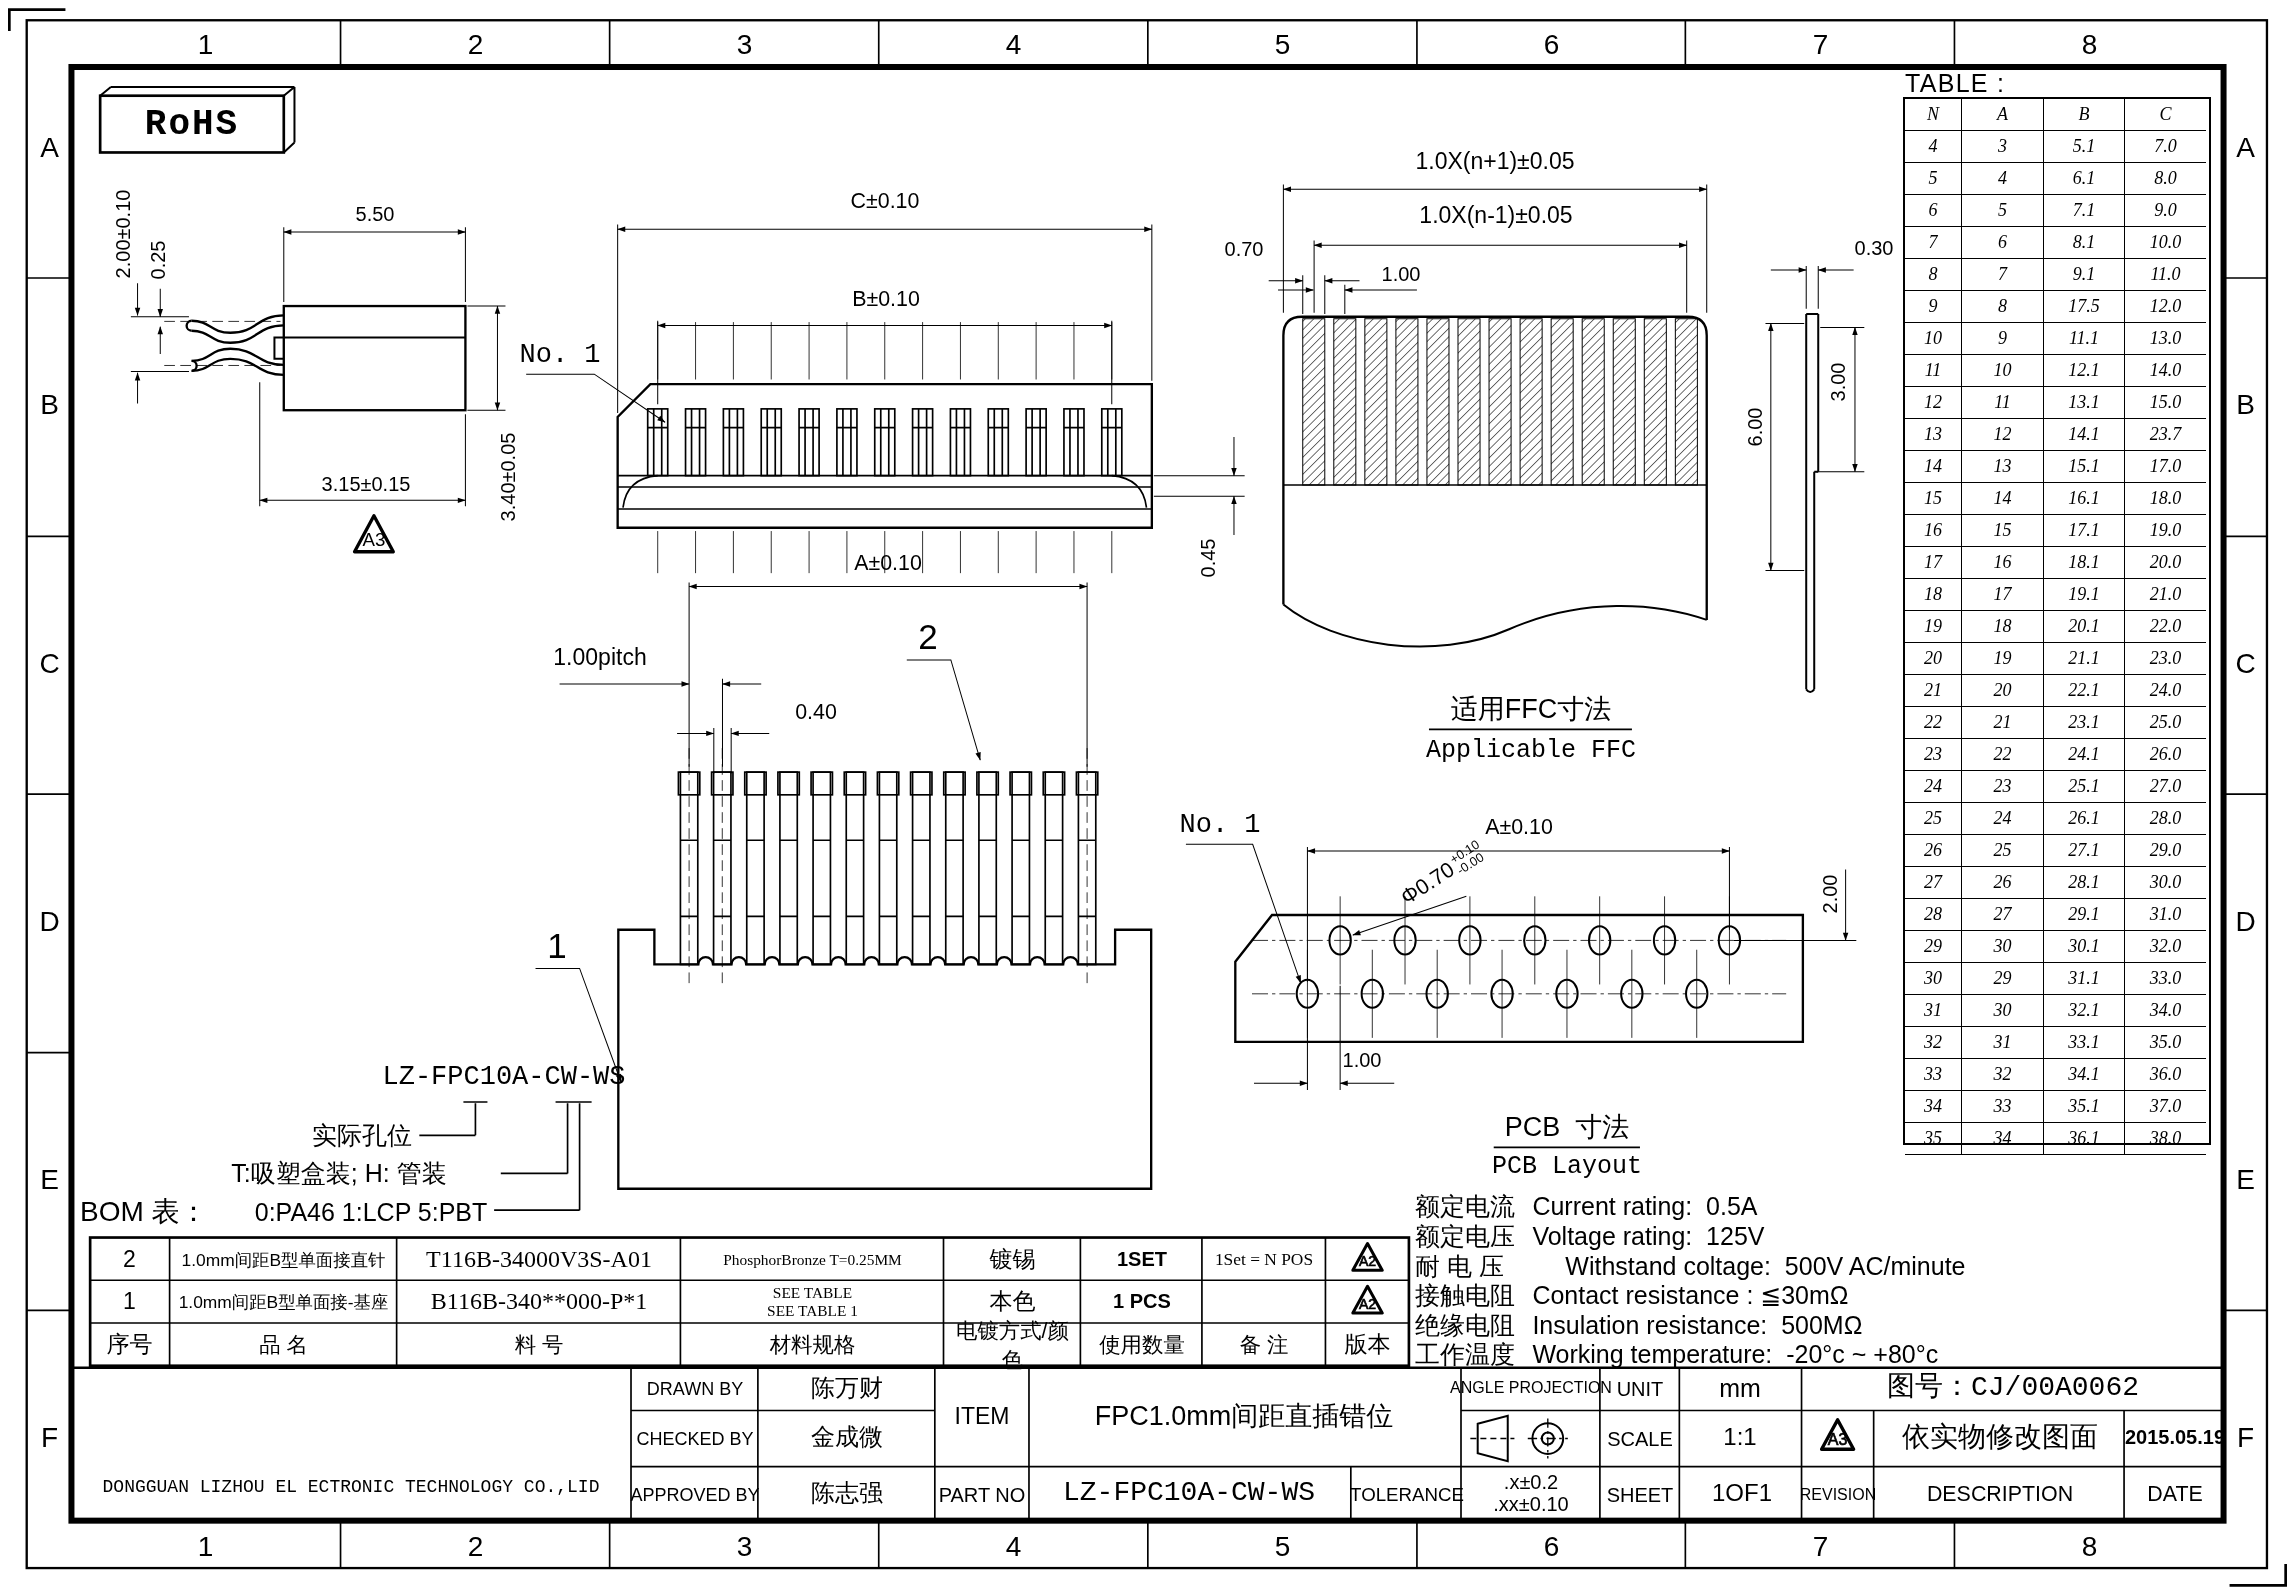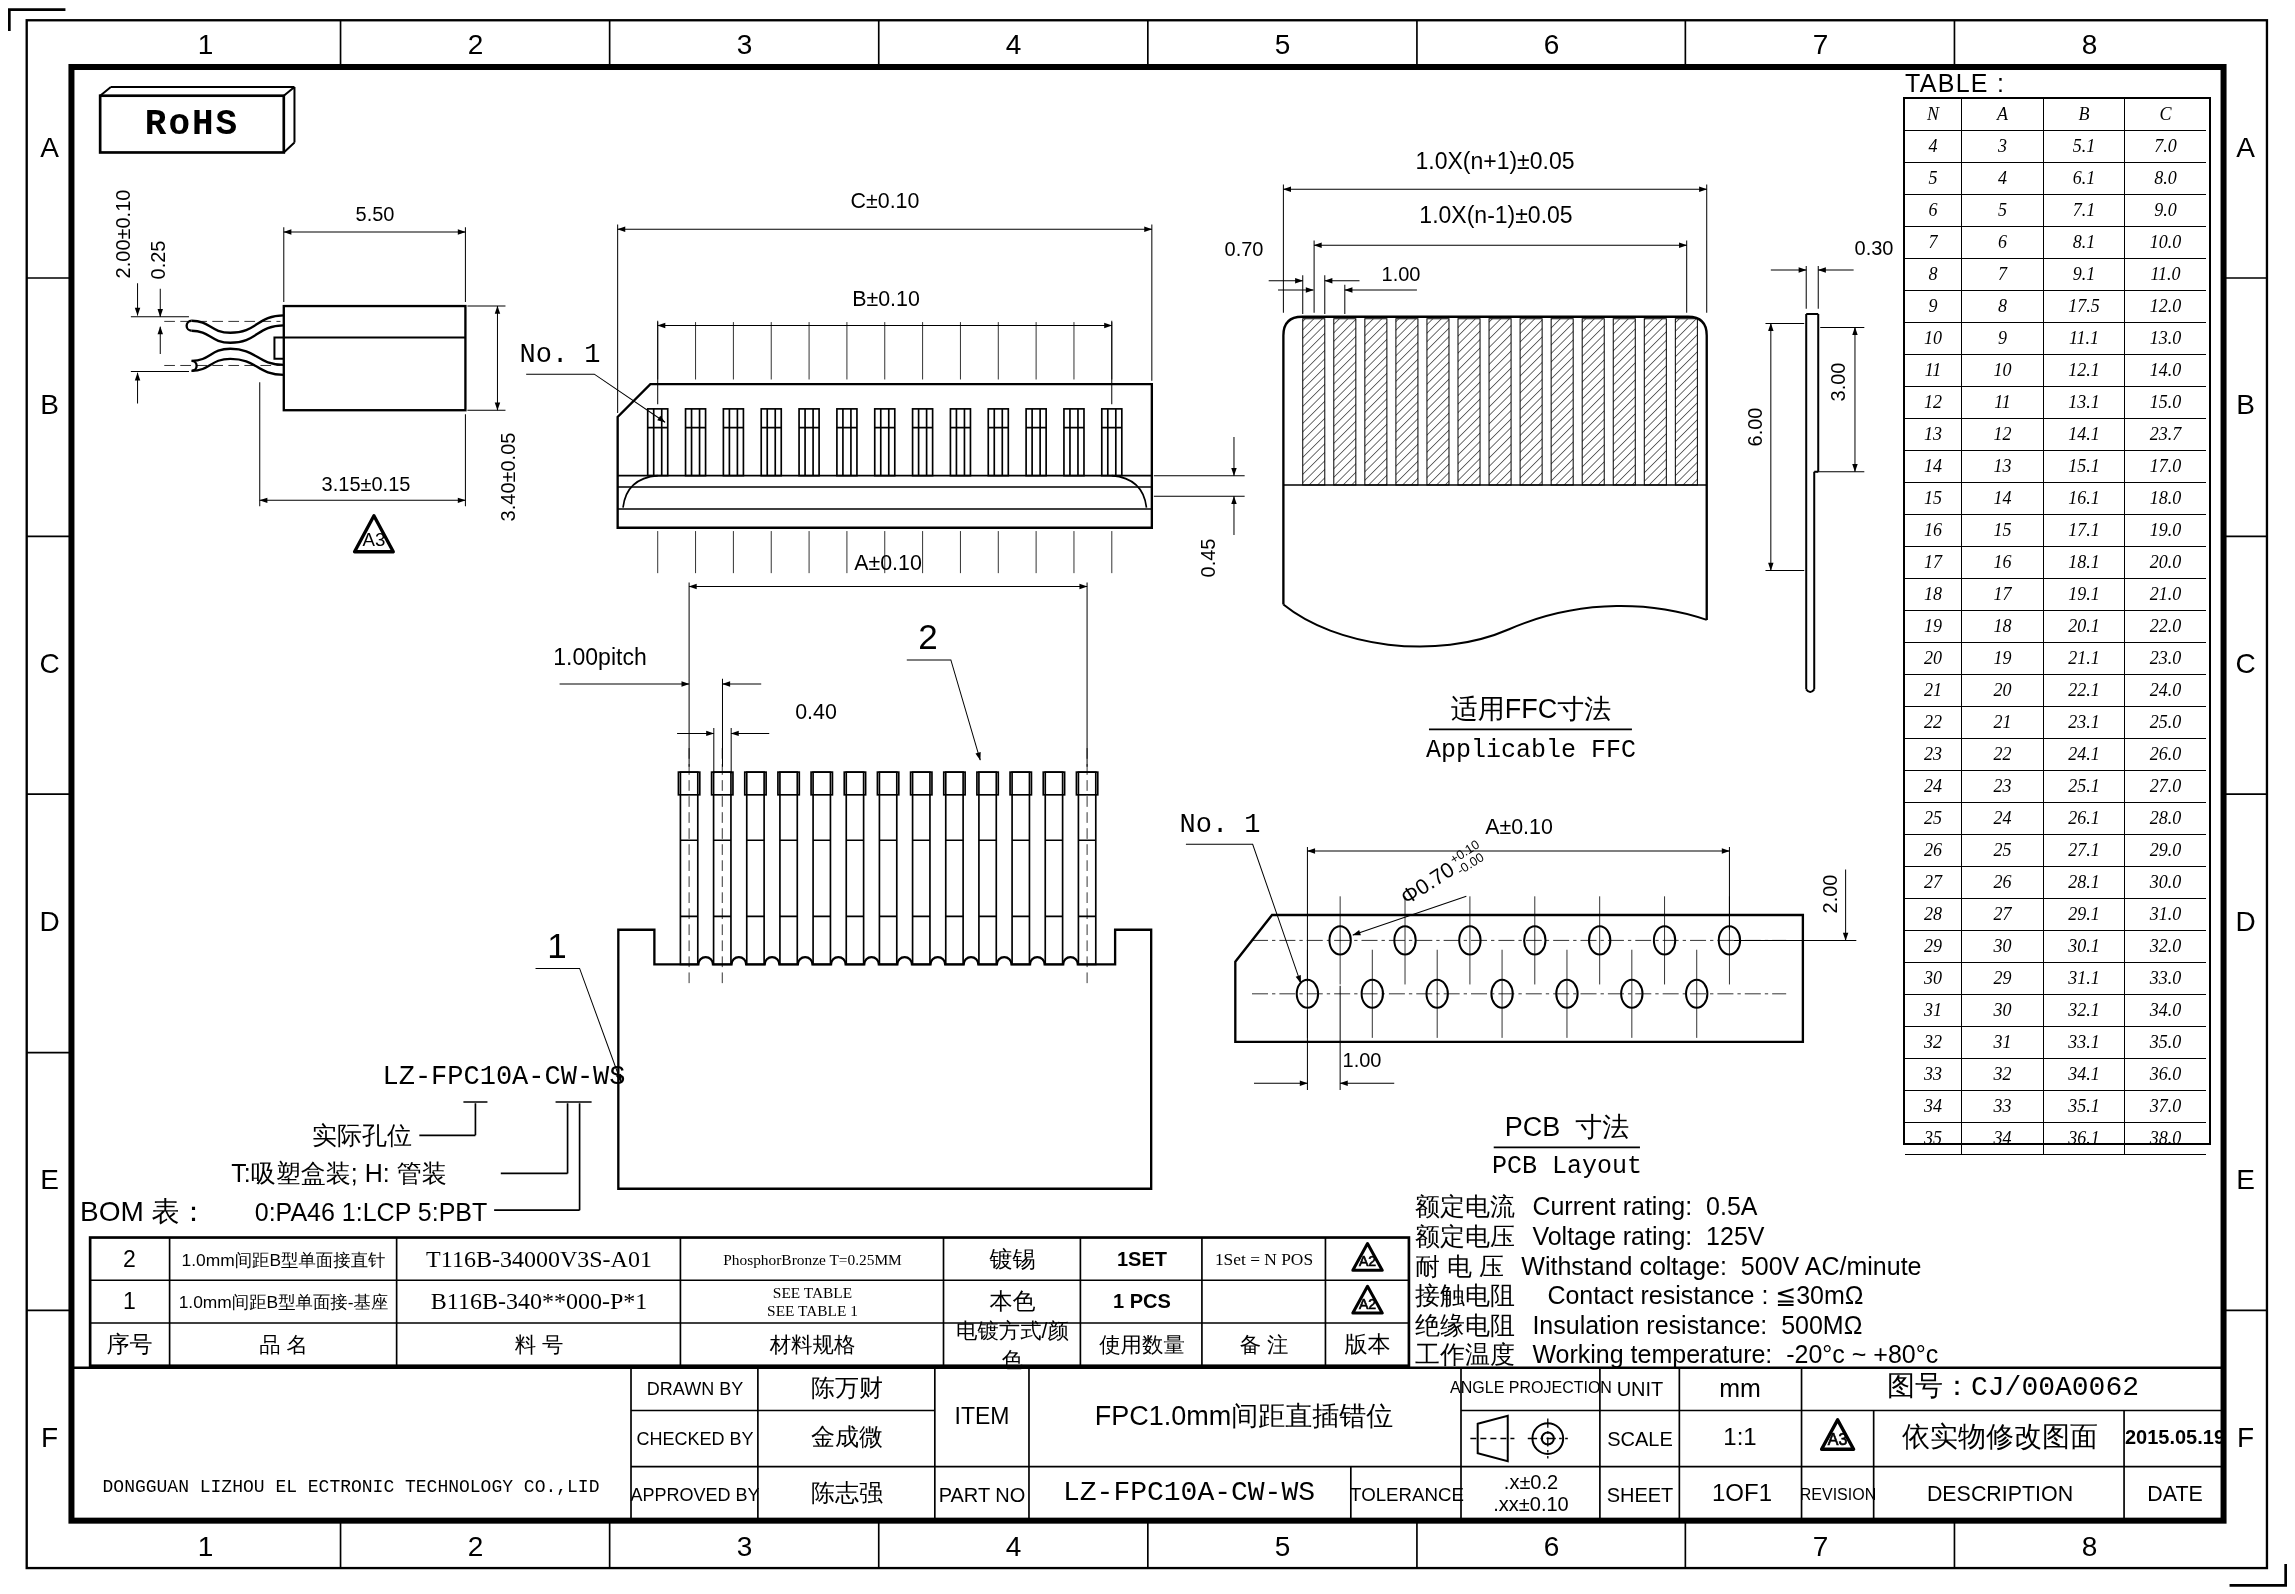--- a/index.html
+++ b/index.html
@@ -568,19 +568,19 @@
       <div class="bomcell" style="position: absolute; left: 92px; top: 1323px; width: 75px; height: 43px; font: 23px &quot;Liberation Sans&quot;;">序号</div>
       <div class="bomcell" style="position: absolute; left: 172px; top: 1323px; width: 223px; height: 43px; font: 21.4px &quot;Liberation Sans&quot;;">品        名</div>
       <div class="bomcell" style="position: absolute; left: 399px; top: 1323px; width: 280px; height: 43px; font: 21.4px &quot;Liberation Sans&quot;;">料        号</div>
       <div class="bomcell" style="position: absolute; left: 683px; top: 1323px; width: 259px; height: 43px; font: 21.4px &quot;Liberation Sans&quot;;">材料规格</div>
       <div class="bomcell" style="position: absolute; left: 946px; top: 1323px; width: 133px; height: 43px; font: 21.4px &quot;Liberation Sans&quot;;">电镀方式/颜色</div>
       <div class="bomcell" style="position: absolute; left: 1083px; top: 1323px; width: 118px; height: 43px; font: 21.4px &quot;Liberation Sans&quot;;">使用数量</div>
       <div class="bomcell" style="position: absolute; left: 1204px; top: 1323px; width: 120px; height: 43px; font: 21.4px &quot;Liberation Sans&quot;;">备    注</div>
       <div class="bomcell" style="position: absolute; left: 1328px; top: 1323px; width: 79px; height: 43px; font: 23px &quot;Liberation Sans&quot;;">版本</div>
       <div class="ratline" style="position: absolute; left: 1415px; top: 1190px; height: 32px; font-size: 25px;"><div style="margin-right: 17.4px; white-space: pre;">额定电流</div><div style="white-space: pre;">Current rating:  0.5A</div></div>
       <div class="ratline" style="position: absolute; left: 1415px; top: 1220px; height: 32px; font-size: 25px;"><div style="margin-right: 17.4px; white-space: pre;">额定电压</div><div style="white-space: pre;">Voltage rating:  125V</div></div>
-      <div class="ratline" style="position: absolute; left: 1415px; top: 1250px; height: 32px; font-size: 25px;"><div style="margin-right: 17.4px; white-space: pre;">耐 电 压</div><div style="white-space: pre;">Withstand coltage:  500V AC/minute</div></div>
-      <div class="ratline" style="position: absolute; left: 1415px; top: 1279px; height: 32px; font-size: 25px; gap: 15px;"><div style="margin-right: 17.4px; white-space: pre;">接触电阻</div><div style="white-space: pre;">Contact resistance : ≦30mΩ</div></div>
+      <div class="ratline" style="position: absolute; left: 1415px; top: 1250px; height: 32px; font-size: 25px; gap: 44px;"><div style="margin-right: 17.4px; white-space: pre;">耐 电 压</div><div style="white-space: pre;">Withstand coltage:  500V AC/minute</div></div>
+      <div class="ratline" style="position: absolute; left: 1415px; top: 1279px; height: 32px; font-size: 25px;"><div style="margin-right: 17.4px; white-space: pre;">接触电阻</div><div style="white-space: pre;">Contact resistance : ≦30mΩ</div></div>
       <div class="ratline" style="position: absolute; left: 1415px; top: 1309px; height: 32px; font-size: 25px;"><div style="margin-right: 17.4px; white-space: pre;">绝缘电阻</div><div style="white-space: pre;">Insulation resistance:  500MΩ</div></div>
       <div class="ratline" style="position: absolute; left: 1415px; top: 1338px; height: 32px; font-size: 25px;"><div style="margin-right: 17.4px; white-space: pre;">工作温度</div><div style="white-space: pre;">Working temperature:  -20°c ~ +80°c</div></div>
     </div>
 </div>
 
 
 </body></html>

